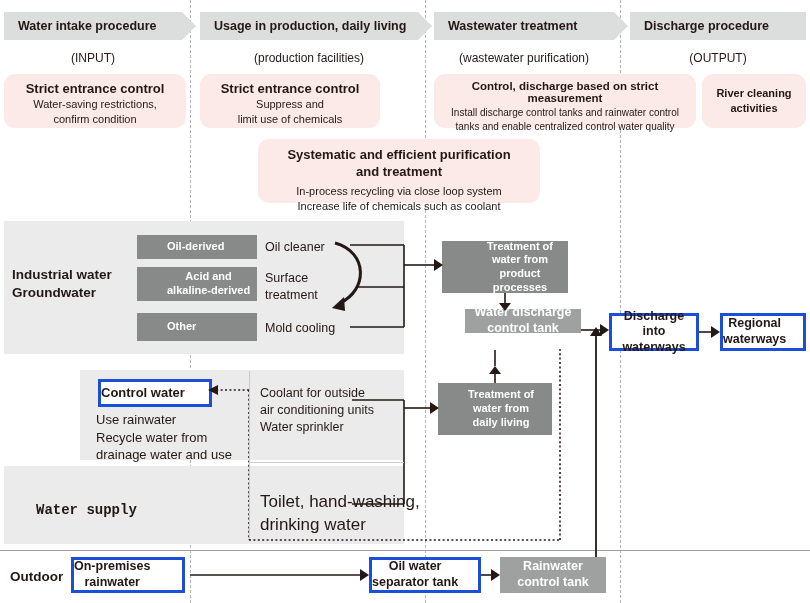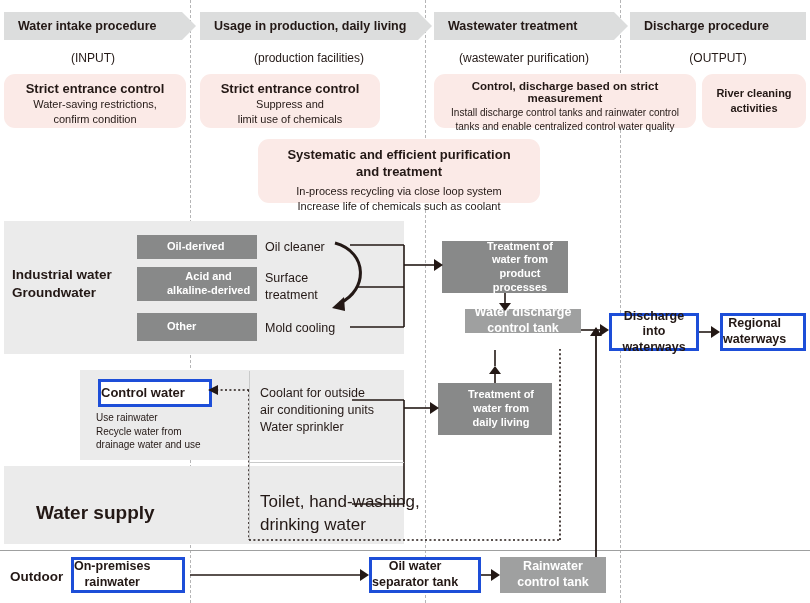--- a/index.html
+++ b/index.html
@@ -181,25 +181,25 @@
     <span style="white-space:pre-line;">Regional
 waterways</span>
   </div>
 
   <div class="panel" style="left:80px;top:370px;width:324px;height:90px;"></div>
   <div class="panel" style="left:4px;top:466px;width:400px;height:78px;"></div>
 
   <div class="whitebox" style="left:98px;top:379px;width:114px;height:28px;font-size:13px;">
     <span>Control water</span>
   </div>
-  <div class="plaintext" style="left:96px;top:411px;width:185px;font-size:10px;white-space:pre-line;line-height:1.35;">Use rainwater
+  <div class="plaintext" style="left:96px;top:411px;width:185px;font-size:13px;white-space:pre-line;line-height:1.35;">Use rainwater
 Recycle water from
 drainage water and use</div>
 
-  <div class="plaintext bold" style="left:36px;top:501px;font-size:19px;">Water supply</div>
+  <div class="plaintext bold" style="left:36px;top:501px;font-size:14px;font-family:Liberation Mono, monospace;">Water supply</div>
 
   <div class="plaintext" style="left:260px;top:385px;font-size:12.5px;white-space:pre-line;line-height:1.35;">Coolant for outside
 air conditioning units
 Water sprinkler</div>
   <div class="plaintext" style="left:260px;top:491px;font-size:17px;white-space:pre-line;line-height:1.35;">Toilet, hand-washing,
 drinking water</div>
 
   <div class="botline" style="left:0px;top:550px;width:810px;"></div>
 
   <div class="plaintext bold" style="left:10px;top:568px;font-size:13.5px;">Outdoor</div>

